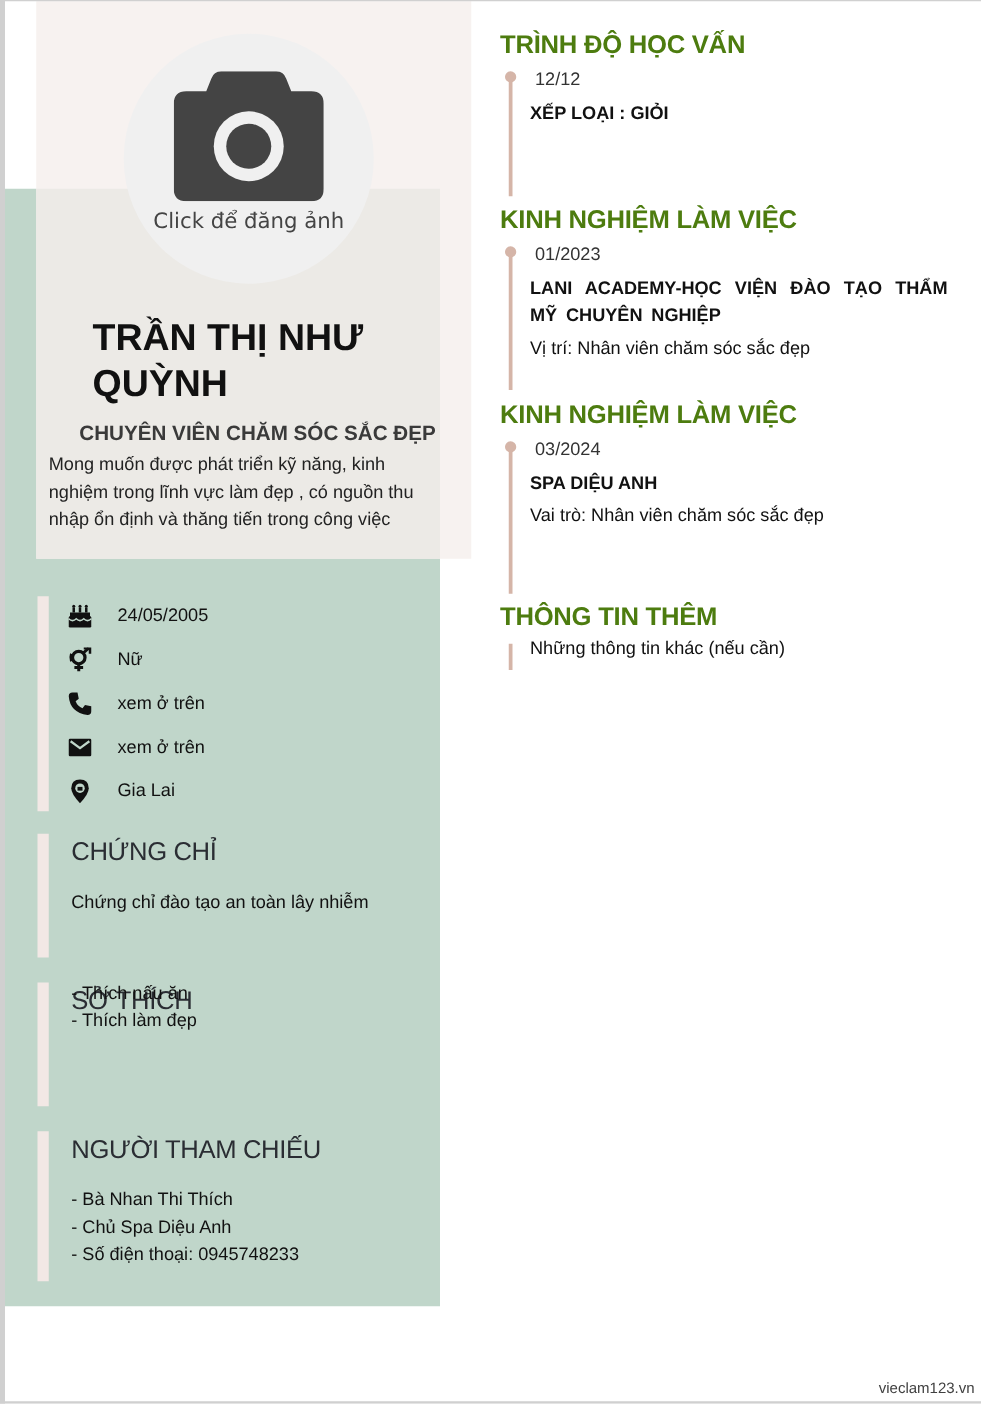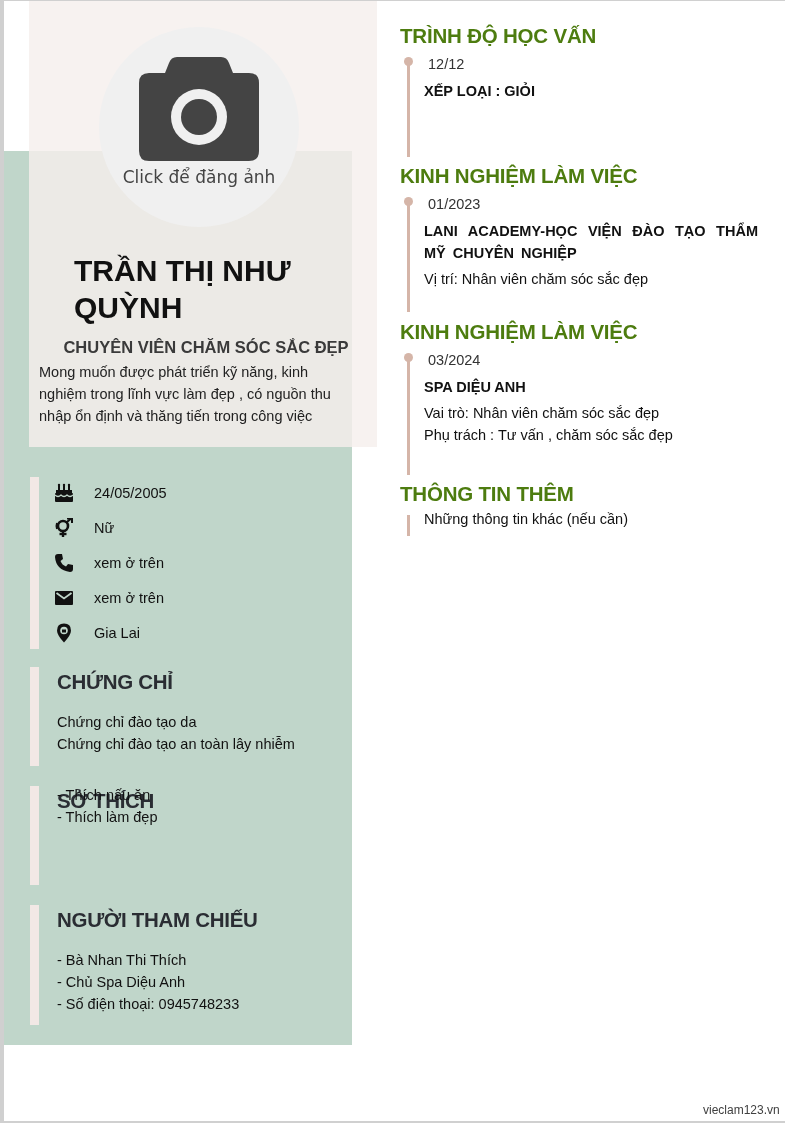--- a/index.html
+++ b/index.html
@@ -15,21 +15,21 @@
   .camera { position: absolute; left: 40px; top: 30px; width: 120px; height: 104px; }
   .photo-label { position: absolute; left: 0; top: 140px; width: 200px; text-align: center;
     font-family: "DejaVu Sans", sans-serif; font-size: 17px; color: #444; }
   .name { position: absolute; left: 74px; top: 252px; width: 270px; font-size: 30px; font-weight: bold; line-height: 37px; color: #111; }
   .job-title { position: absolute; left: 40px; top: 338px; width: 312px; text-align: center; font-size: 16.5px; font-weight: bold; color: #3a3a3a; padding-left: 20px; }
   .objective { position: absolute; left: 39px; top: 361px; width: 305px; font-size: 14.5px; line-height: 22px; color: #222; }
   .section-bar { position: absolute; left: 30px; width: 9px; background: #f2e8e5; }
   .contact-row { position: absolute; left: 54px; height: 22px; display: flex; align-items: center; }
   .contact-row .ic { width: 20px; height: 20px; display: inline-block; margin-right: 10px; }
   .contact-row .txt { font-size: 14.5px; color: #111; margin-left: 10px; }
-  .side-heading { position: absolute; left: 57px; font-size: 20.5px; color: #2a2d33; font-weight: bold; letter-spacing: -0.3px; }
+  .side-heading { position: absolute; left: 57px; font-size: 20.5px; color: #2a2d33; font-weight: normal; letter-spacing: -0.3px; }
   .side-lines { position: absolute; left: 57px; font-size: 14.5px; line-height: 22px; color: #111; }
   .main-heading { position: absolute; left: 400px; font-size: 20.5px; font-weight: bold; color: #4d7c0f; letter-spacing: -0.2px; }
   .tl-line { position: absolute; left: 407px; width: 3px; background: #d5b5a8; }
   .tl-dot { position: absolute; left: 404px; width: 9px; height: 9px; border-radius: 50%; background: #d5b5a8; }
   .tl-date { position: absolute; left: 428px; font-size: 14.5px; color: #333; }
   .tl-org { position: absolute; left: 424px; width: 334px; font-size: 14.5px; font-weight: bold; color: #111; line-height: 22px; text-align: justify; }
   .tl-org.justify { text-align-last: left; word-spacing: 3px; }
   .tl-text { position: absolute; left: 424px; font-size: 14.5px; line-height: 22px; color: #111; }
   .watermark { position: absolute; left: 703px; top: 1103px; font-size: 12px; color: #404040; }
 </style>
@@ -98,21 +98,20 @@
     <path d="M10 0.5 Q17 0.5 17 7.5 Q17 12 10 19.5 Q3 12 3 7.5 Q3 0.5 10 0.5 Z" fill="#111"></path>
     <circle cx="10" cy="7.5" r="3.8" fill="#c0d6ca"></circle>
     <rect x="8" y="6.5" width="4" height="3" fill="#111"></rect>
   </svg>
   <span class="txt">Gia Lai</span>
 </div>
 
 <div class="section-bar" style="top:667px;height:99px;"></div>
 <div class="side-heading" style="top:670px;">CHỨNG CHỈ</div>
 <div class="side-lines" style="top:711px;">
-  <div>Chứng chỉ đào tạo da</div>
   <div>Chứng chỉ đào tạo an toàn lây nhiễm</div>
 </div>
 
 <div class="section-bar" style="top:786px;height:99px;"></div>
 <div class="side-heading" style="top:789px;">SỞ THÍCH</div>
 <div class="side-lines" style="top:784px;">
   <div>- Thích nấu ăn</div>
   <div>- Thích làm đẹp</div>
 </div>
 
@@ -139,21 +138,20 @@
   <div>Vị trí: Nhân viên chăm sóc sắc đẹp</div>
 </div>
 
 <div class="main-heading" style="top:320px;">KINH NGHIỆM LÀM VIỆC</div>
 <div class="tl-line" style="top:354px;height:121px;"></div>
 <div class="tl-dot" style="top:353px;"></div>
 <div class="tl-date" style="top:352px;">03/2024</div>
 <div class="tl-org" style="top:376px;">SPA DIỆU ANH</div>
 <div class="tl-text" style="top:402px;">
   <div>Vai trò: Nhân viên chăm sóc sắc đẹp</div>
-  <div>Phụ trách : Tư vấn , chăm sóc sắc đẹp</div>
 </div>
 
 <div class="main-heading" style="top:482px;">THÔNG TIN THÊM</div>
 <div class="tl-line" style="top:515px;height:21px;"></div>
 <div class="tl-text" style="top:508px;">Những thông tin khác (nếu cần)</div>
 
 <div class="watermark">vieclam123.vn</div>
 <div class="page-border"></div>
 
 </body></html>

